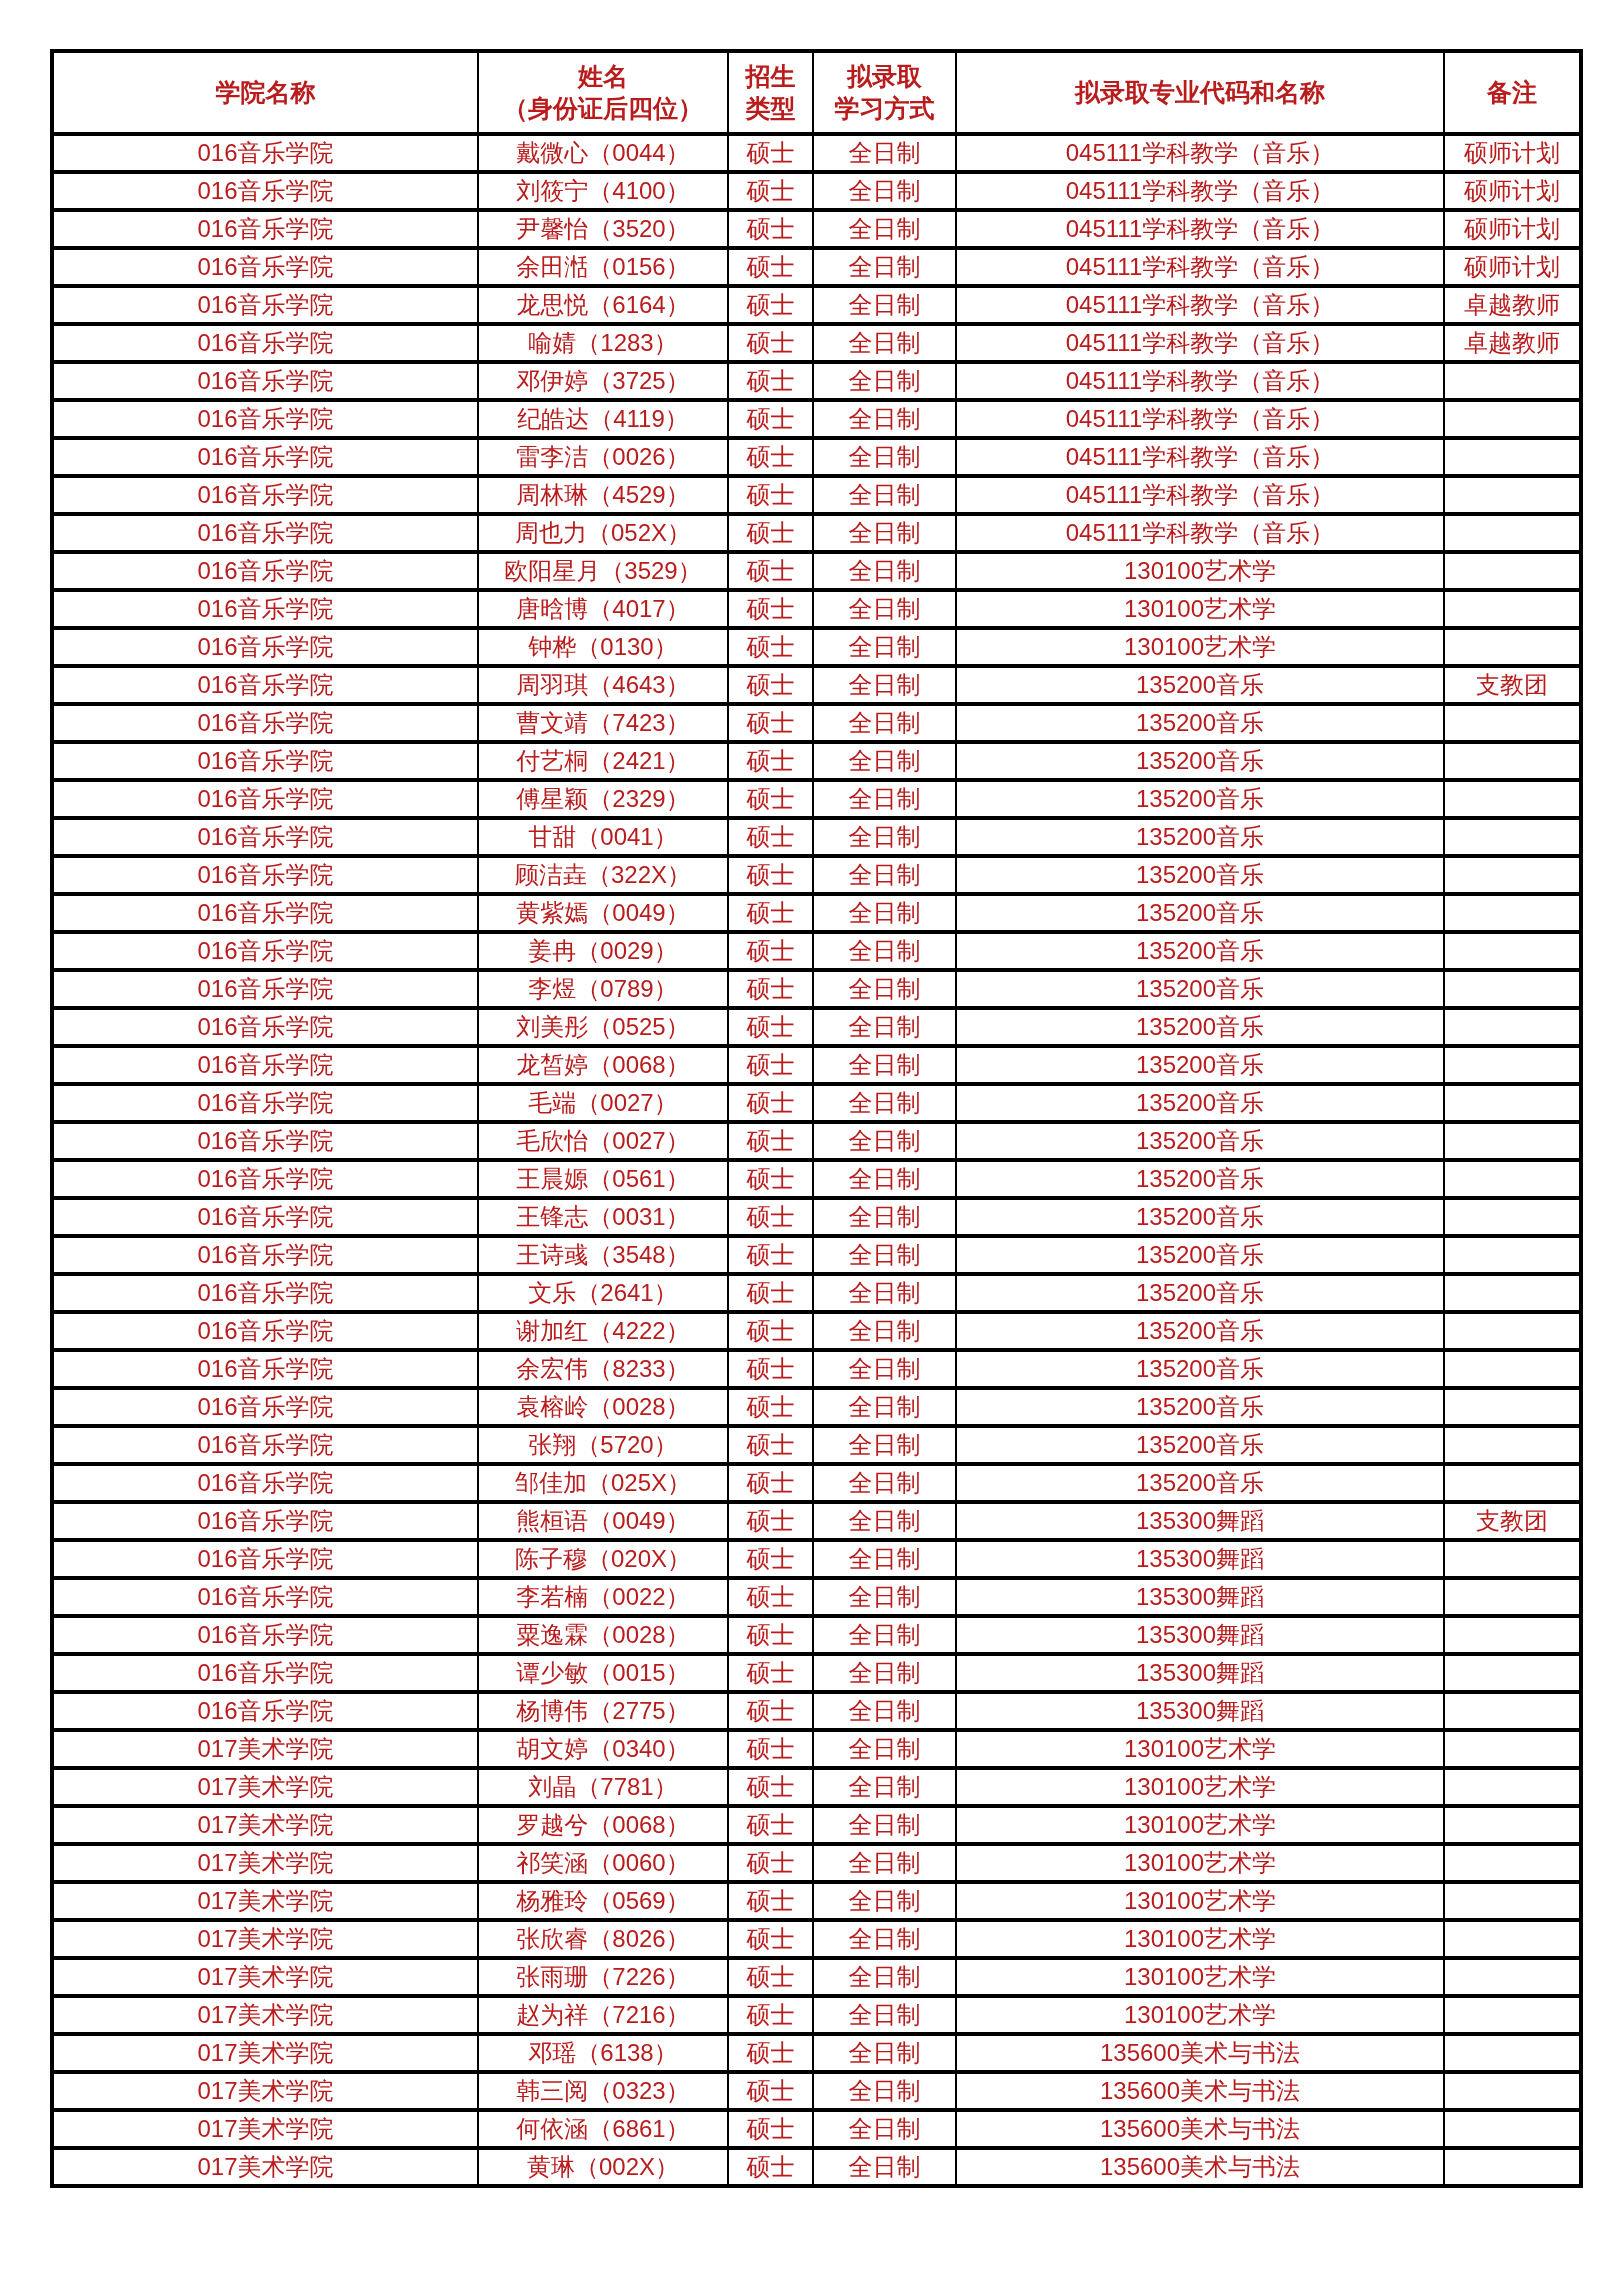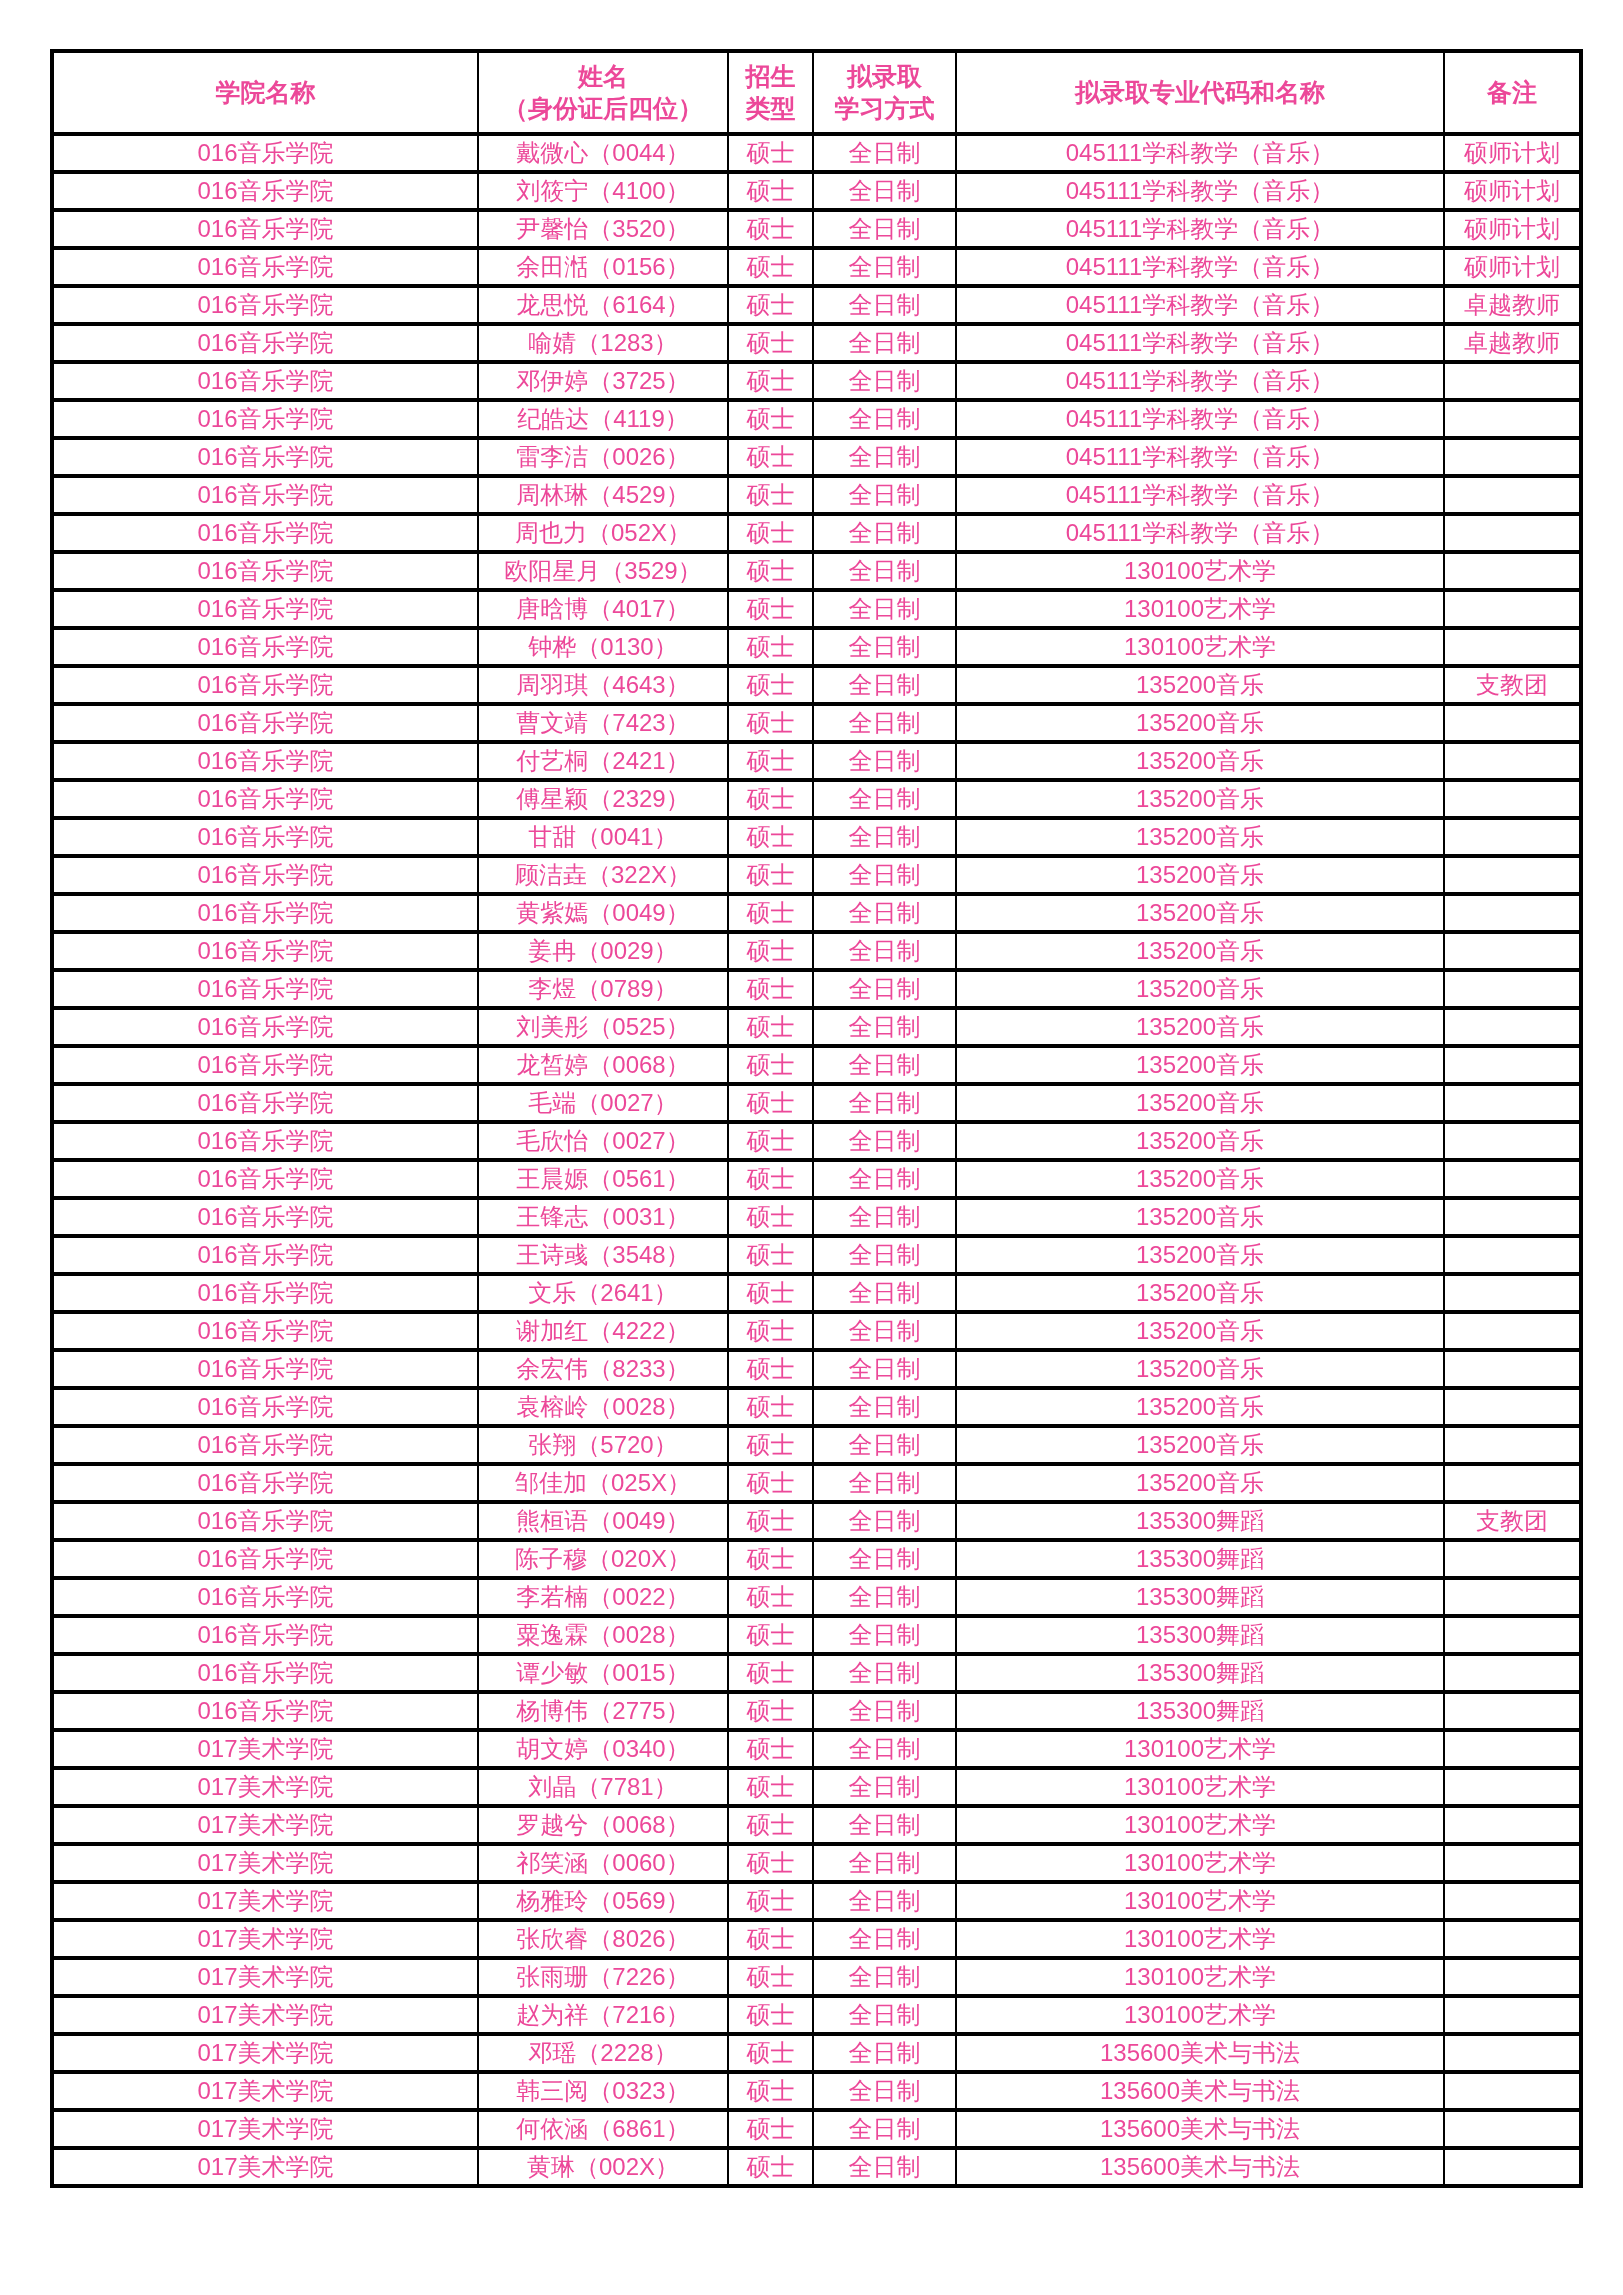--- a/index.html
+++ b/index.html
@@ -2,21 +2,21 @@
 <html style="font-size:12.7px"><head>
 <meta charset="utf-8">
 <style>
   html, body { margin: 0; padding: 0; background: #ffffff; }
   #page {
     position: relative;
     width: 1624px;
     height: 2295px;
     background: #ffffff;
     font-family: "Liberation Sans", "DejaVu Sans", sans-serif;
-    color: #ec4899;
+    color: #b91c1c;
   }
   table#admission-table {
     position: absolute;
     left: 50px;
     top: 49px;
     width: 1529px;
     border-collapse: collapse;
     table-layout: fixed;
     border: 4.8px solid #000;
   }
@@ -473,21 +473,21 @@
         <tr>
       <td>017美术学院</td>
       <td>赵为祥（7216）</td>
       <td>硕士</td>
       <td>全日制</td>
       <td>130100艺术学</td>
       <td></td>
     </tr>
         <tr>
       <td>017美术学院</td>
-      <td>邓瑶（2228）</td>
+      <td>邓瑶（6138）</td>
       <td>硕士</td>
       <td>全日制</td>
       <td>135600美术与书法</td>
       <td></td>
     </tr>
         <tr>
       <td>017美术学院</td>
       <td>韩三阅（0323）</td>
       <td>硕士</td>
       <td>全日制</td>

